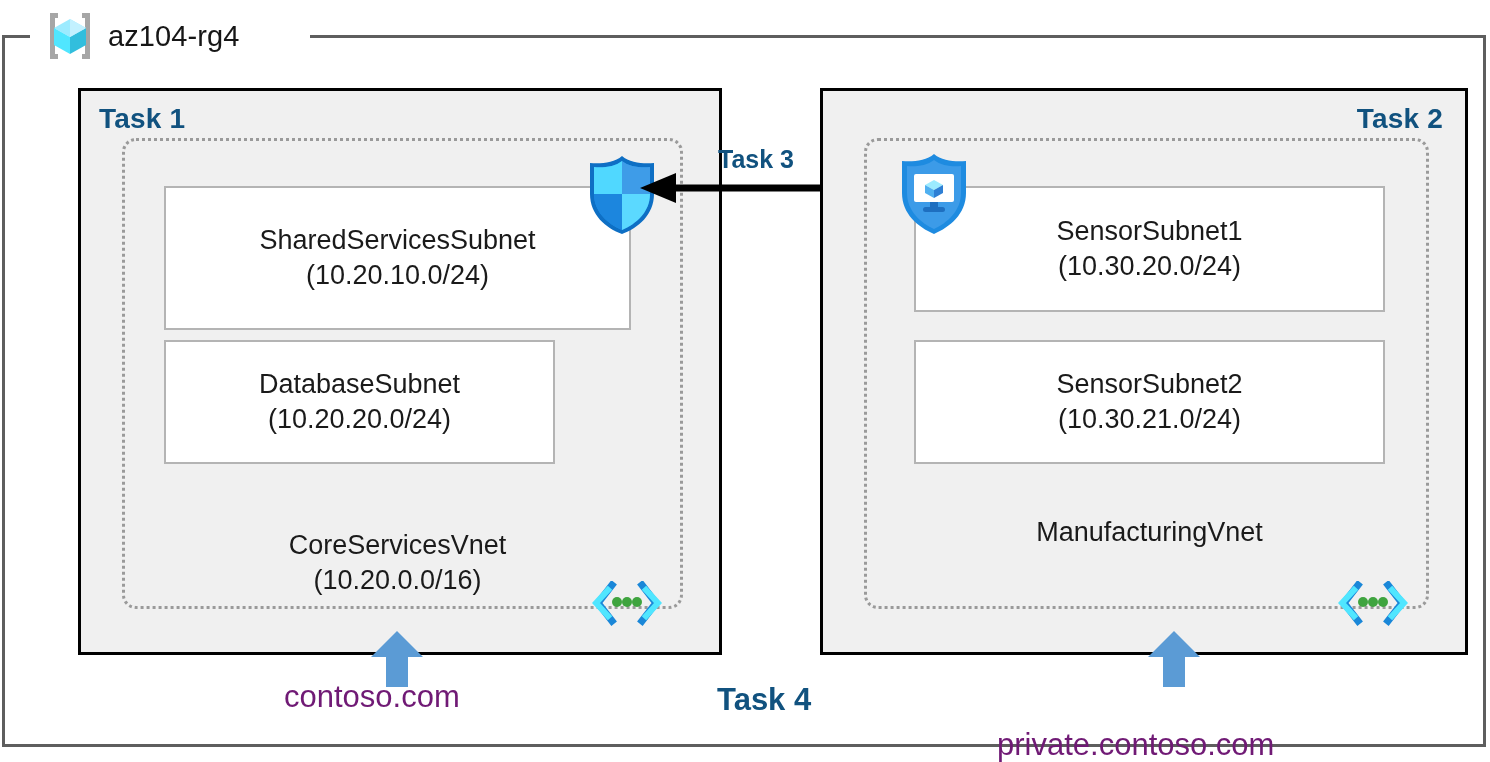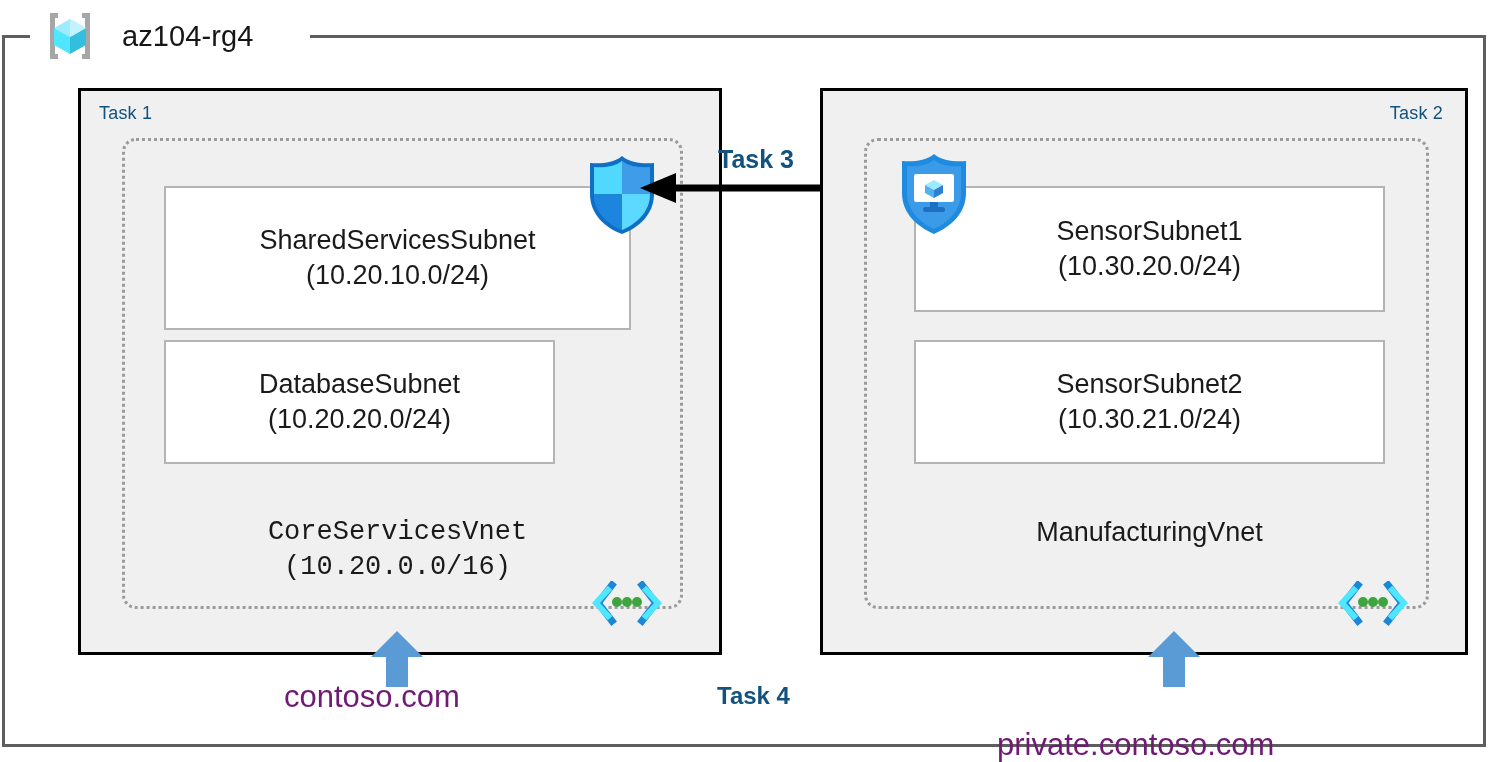--- a/index.html
+++ b/index.html
@@ -40,21 +40,21 @@
     height: 34px;
     background: #ffffff;
   }
   .rg-label {
     position: absolute;
     left: 42px;
     top: 6px;
     height: 60px;
     display: flex;
     align-items: center;
-    gap: 24px;
+    gap: 10px;
   }
   .rg-label-text {
     font-size: 29px;
     color: #161616;
     letter-spacing: 0.1px;
     white-space: nowrap;
   }
 
   
   .rg-icon {
@@ -70,22 +70,22 @@
     background: #f0f0f0;
     border: 3px solid #000000;
     box-sizing: border-box;
   }
   #panel-left  { left: 78px;  top: 88px; width: 644px; height: 567px; }
   #panel-right { left: 820px; top: 88px; width: 648px; height: 567px; }
 
   .task-title {
     position: absolute;
     top: 12px;
-    font-size: 18px;
-    font-weight: normal;
+    font-size: 28px;
+    font-weight: bold;
     color: #11527f;
     letter-spacing: 0.2px;
     white-space: nowrap;
   }
   .task-title.left  { left: 18px; }
   .task-title.right { right: 22px; }
 
   
   .vnet {
     position: absolute;
@@ -123,21 +123,21 @@
   .vnet-caption {
     position: absolute;
     text-align: center;
     line-height: 1.3;
   }
   .vnet-caption div {
     font-size: 27px;
     color: #1a1a1a;
     white-space: nowrap;
   }
-  #caption-left  { left: 164px; top: 515px; width: 467px; font-family: Liberation Mono, monospace; }
+  #caption-left  { left: 164px; top: 528px; width: 467px; }
   #caption-right { left: 914px; top: 515px; width: 471px; }
 
   
   .icon-abs { position: absolute; }
   #shield-icon-left { left: 584px; top: 154px; width: 76px; height: 82px; }
   #vm-shield-icon   { left: 896px; top: 152px; width: 76px; height: 84px; }
   #vnet-icon-left   { left: 592px; top: 581px; width: 70px; height: 45px; }
   #vnet-icon-right  { left: 1338px; top: 581px; width: 70px; height: 45px; }
 
   
@@ -169,21 +169,21 @@
     color: #701a75;
     white-space: nowrap;
   }
   #dns-label-left  { left: 284px; top: 679px; }
   #dns-label-right { left: 997px; top: 679px; margin-top: 48px; }
 
   #task4-title {
     position: absolute;
     left: 717px;
     top: 682px;
-    font-size: 24px;
+    font-size: 31px;
     font-weight: bold;
     color: #11527f;
     white-space: nowrap;
   }
 </style>
 </head>
 <body>
 
 <div id="canvas">
 

